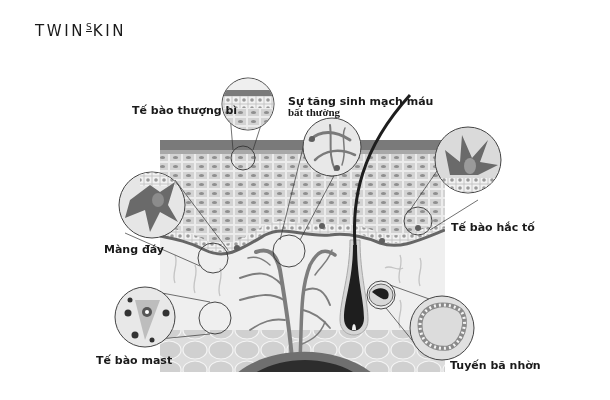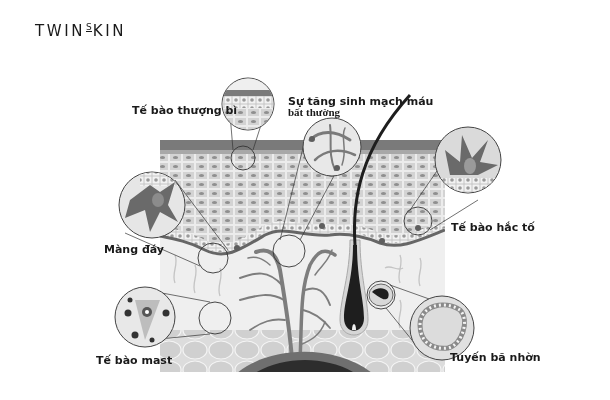--- a/index.html
+++ b/index.html
@@ -191,13 +191,13 @@
     <path d="M420,325 C420,305 445,300 460,310 C470,320 462,345 448,348 C430,350 420,340 420,325 Z" fill="none" stroke="#f3f3f3" stroke-width="3" stroke-dasharray="2 3"></path>
   </g>
 </svg>
 
 <div class="lbl" style="left:132px;top:105px;">Tế bào thượng bì</div>
 <div class="lbl" style="left:288px;top:96px;">Sự tăng sinh mạch máu</div>
 <div class="lbl" style="left:288px;top:107px;font-family:Liberation Serif, serif;">bất thường</div>
 <div class="lbl" style="left:451px;top:222px;text-align:center;">Tế bào hắc tố</div>
 <div class="lbl" style="left:104px;top:244px;">Màng đáy</div>
 <div class="lbl" style="left:96px;top:355px;text-align:center;">Tế bào mast</div>
-<div class="lbl" style="left:450px;top:352px;">Tuyến bã nhờn</div>
+<div class="lbl" style="left:450px;top:360px;">Tuyến bã nhờn</div>
 
 </body></html>

